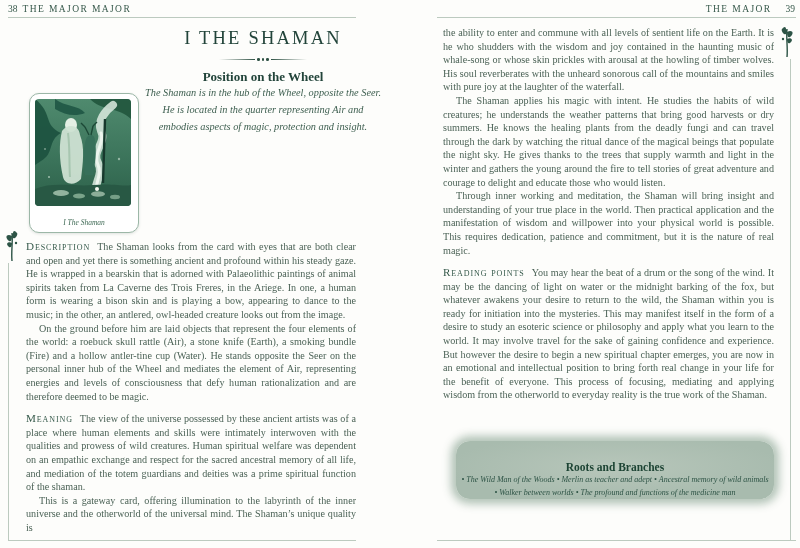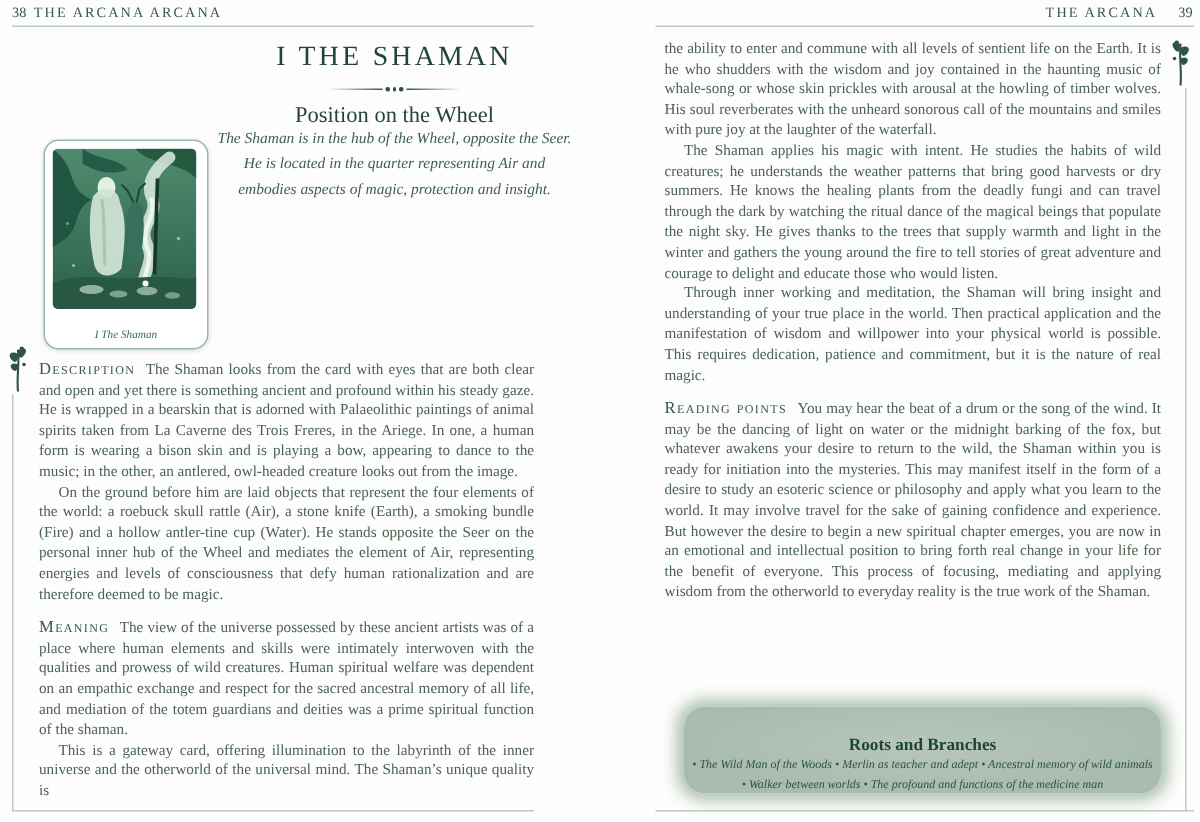--- a/index.html
+++ b/index.html
@@ -29,55 +29,55 @@
 
   
   #chapterTitle{position:absolute;left:150px;top:28px;width:226px;text-align:center;
                 font-size:18.5px;letter-spacing:2.2px;color:#22443a;white-space:nowrap;}
   #divider{position:absolute;left:219px;top:58px;width:88px;display:flex;align-items:center;gap:2px;}
   #divider .dl{flex:1;height:1.4px;}
   #divider .dl.a{background:linear-gradient(to right,rgba(47,82,68,0),#2f5244);}
   #divider .dl.b{background:linear-gradient(to left,rgba(47,82,68,0),#2f5244);}
   #divider .dot{width:2.6px;height:2.6px;border-radius:50%;background:#2f5244;}
   #posHead{position:absolute;left:150px;top:69px;width:226px;text-align:center;
-           font-weight:normal;font-size:15px;color:#22443a;}
+           font-weight:bold;font-size:13px;color:#22443a;}
   #posText{position:absolute;left:145px;top:84px;width:236px;text-align:center;
            font-style:italic;font-size:10.3px;line-height:17px;color:#3e5f50;}
 
   
   .bodycol{position:absolute;font-size:10.15px;line-height:13.6px;color:#4b6256;
            text-align:justify;hyphens:auto;-webkit-hyphens:auto;overflow:hidden;}
   #leftBody{left:26px;top:240px;width:330px;height:298px;}
   #rightBody{left:443px;top:26px;width:331px;height:428px;}
   .bodycol p{margin:0;}
   .bodycol p.ind{text-indent:13px;}
   .bodycol p.gap{margin-top:9px;}
   .runin{font-variant:small-caps;letter-spacing:.9px;color:#35594a;margin-right:7px;font-size:11.1px;}
 
   
   .sprig{position:absolute;width:22px;height:32px;}
   #sprigL{left:1px;top:230px;}
   #sprigR{left:776px;top:26px;transform:scaleX(-1);}
 
   
-  #rootsBox{position:absolute;left:456px;top:471px;width:318px;height:58px;border-radius:14px;
+  #rootsBox{position:absolute;left:456px;top:441px;width:318px;height:58px;border-radius:14px;
             background:radial-gradient(ellipse at 50% 45%,#b7c6ba 0%,#a8bbae 75%);
             box-shadow:0 0 9px 5px rgba(170,188,175,.9);
             text-align:center;box-sizing:border-box;padding-top:20px;}
   #rootsHead{font-weight:bold;font-size:11.5px;color:#1d4434;}
   .rootsLine{font-style:italic;font-size:8px;line-height:13px;color:#2d5345;white-space:nowrap;}
 </style>
 </head>
 <body>
 
 <div class="hdr" id="hdrL">
-  <span class="num">38</span><span>THE ARCANA ARCANA</span>
+  <span class="num">38</span><span>THE MAJOR MAJOR</span>
 </div>
 <div class="hdr" id="hdrR">
-  <span>THE ARCANA</span><span class="num">39</span>
+  <span>THE MAJOR</span><span class="num">39</span>
 </div>
 <div class="rule h" style="left:8px;top:17px;width:348px;"></div>
 <div class="rule h" style="left:437px;top:17px;width:359px;"></div>
 
 <div id="card">
   <div id="cardArt">
     <svg viewBox="0 0 96 107" preserveAspectRatio="none">
       <defs>
         <linearGradient id="bg" x1="0" y1="0" x2="0" y2="1">
           <stop offset="0" stop-color="#4f8a6e"></stop>

